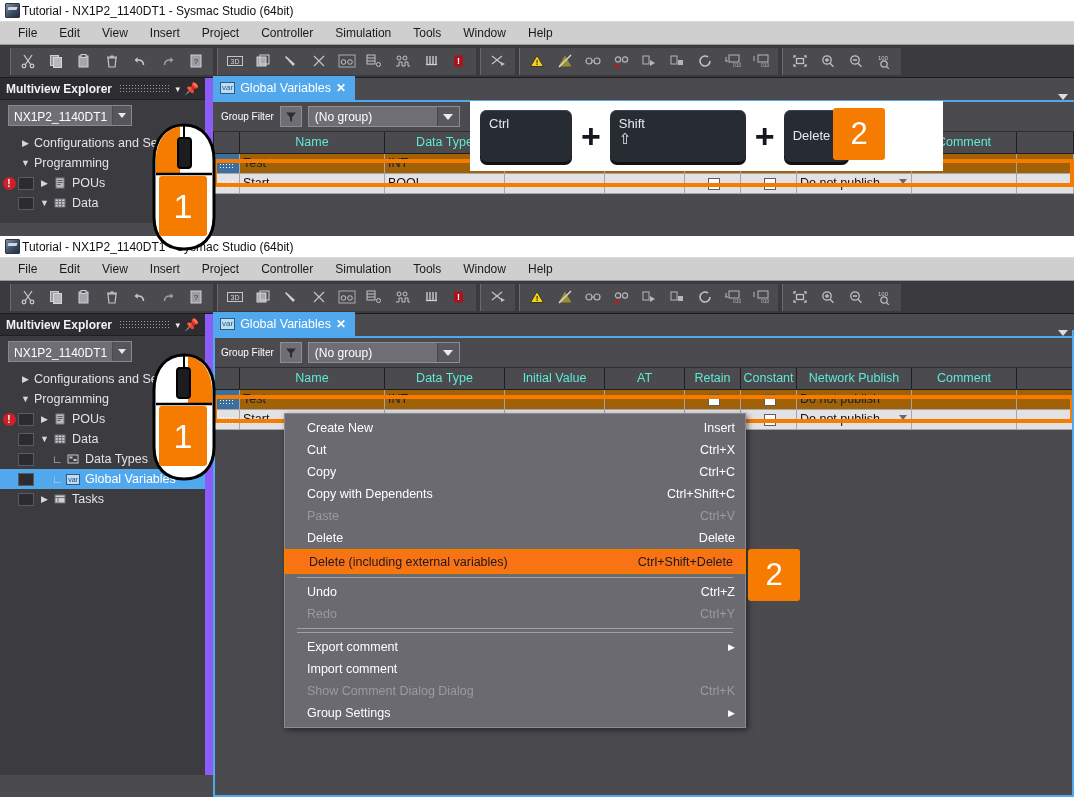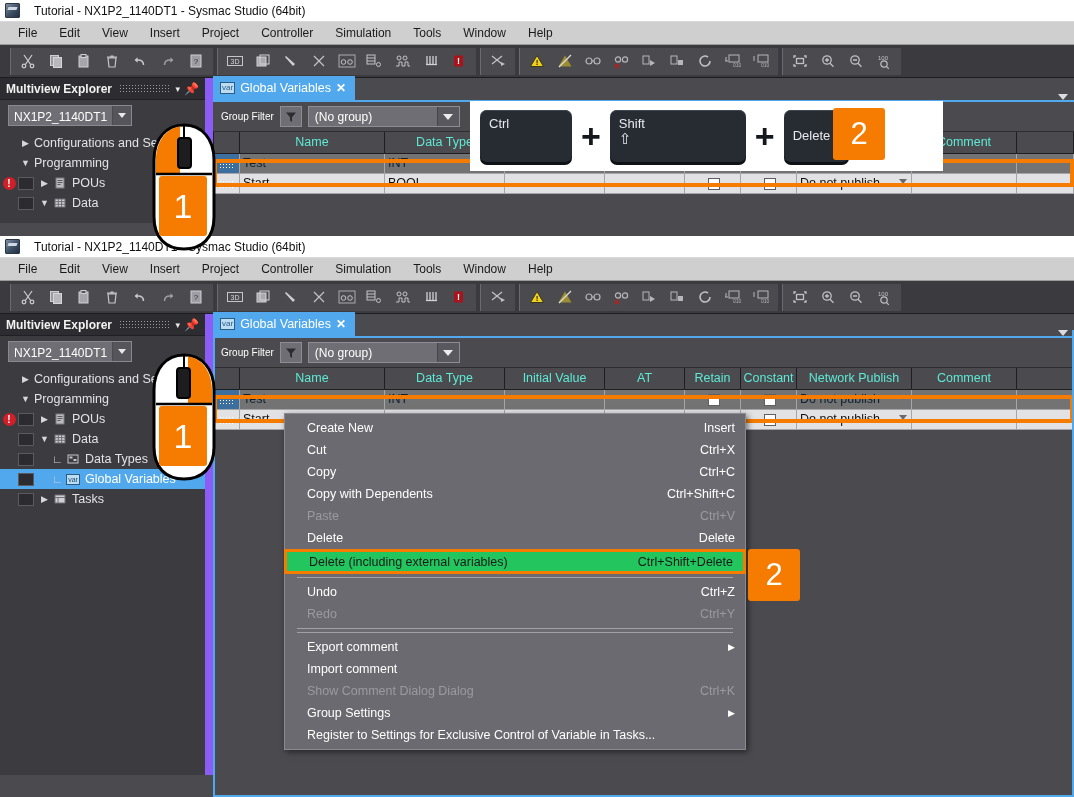--- a/index.html
+++ b/index.html
@@ -9,21 +9,21 @@
     background: #4a4a4f;
     font-family: "Liberation Sans", sans-serif;
     overflow: hidden;
   }
   .screen { position: relative; width: 1074px; height: 797px; overflow: hidden; }
 
   
   .win { position: absolute; left: 0; width: 1074px; background: #4a4a4f; }
   .titlebar {
     height: 22px; background: #ffffff; display: flex; align-items: center;
-    padding-left: 5px; gap: 14px; border-bottom: 1px solid #d8d8d8;
+    padding-left: 5px; gap: 2px; border-bottom: 1px solid #d8d8d8;
   }
   .titlebar .tb-icon {
     width: 15px; height: 15px; background: linear-gradient(135deg,#7f8ea3 0%,#3d4e63 55%,#223044 100%);
     border: 1px solid #2b3644; border-radius: 1px; position: relative; flex: none;
   }
   .titlebar .tb-icon:after{
     content:""; position:absolute; left:2px; top:3px; width:9px; height:3px;
     background:#cfd8e3; transform: skewX(-20deg);
   }
   .titlebar .tb-text { font-size: 12px; color: #101010; white-space: nowrap; }
@@ -116,21 +116,21 @@
   
   table.vtab { border-collapse: collapse; width: 100%; table-layout: fixed; }
   table.vtab th {
     background: #4a4a4f; color: #5eead4; font-size: 12.5px; font-weight: normal;
     height: 21px; border: 1px solid #1f1f23; border-top: none; padding: 0;
   }
   table.vtab td {
     background: #e2e2e4; color: #111; font-size: 12.5px; height: 20px;
     border: 1px solid #a6a6aa; padding: 0 0 0 3px; overflow: hidden; white-space: nowrap;
   }
-  tr.rowsel td { background: #737373; color: #102030; }
+  tr.rowsel td { background: #a16207; color: #102030; }
   td.gripcell { background: #4a4a4f; padding: 0; }
   td.gripcell .grip {
     width: 14px; height: 9px; margin: 3px 0 0 2px;
     background-image: radial-gradient(#ffffff 0.6px, transparent 0.7px);
     background-size: 3px 3px;
   }
   tr.rowsel td.gripcell { background: #3c6f9e; }
   td.ctr { text-align: center; padding: 0; }
   .cbx { width: 12px; height: 12px; background: #ffffff; border: 1px solid #5f5f63;
          display: inline-block; vertical-align: middle; }
@@ -144,21 +144,21 @@
 
   
   .ctxmenu {
     position: absolute; background: #6a6a70; border: 1px solid #8a8a90;
     box-shadow: 2px 2px 6px rgba(0,0,0,0.5); padding: 3px 0;
   }
   .ctxmenu .ci { height: 22px; display: flex; align-items: center; padding: 0 10px 0 22px;
                  font-size: 12.5px; color: #ffffff; position: relative; }
   .ctxmenu .ci .acc { margin-left: auto; padding-left: 30px; color: #ffffff; }
   .ctxmenu .ci.disabled, .ctxmenu .ci.disabled .acc { color: #9a9aa0; }
-  .ctxmenu .ci.hl { background: #22c55e; color: #1a1a1a; border: 3px solid #f57c00;
+  .ctxmenu .ci.hl { background: #f97316; color: #1a1a1a; border: 3px solid #f57c00;
                     height: 25px; margin: 0 -1px; }
   .ctxmenu .ci.hl .acc { color: #1a1a1a; }
   .ctxmenu .ci .sub { margin-left: auto; font-size: 9px; color: #ffffff; padding-left: 20px;}
   .ctxmenu .sep { height: 1px; background: #a0a0a6; margin: 3px 12px; }
 
   
   .kbdoverlay {
     position: absolute; background: #ffffff; display: flex; align-items: center;
     gap: 0; padding: 8px 10px;
   }
@@ -1056,23 +1056,20 @@
       <span>Import comment</span>
     </div>
     <div class="ci disabled">
       <span>Show Comment Dialog Dialog</span>
       <span class="acc">Ctrl+K</span>
     </div>
     <div class="ci">
       <span>Group Settings</span>
       <span class="sub">▶</span>
     </div>
-    <div class="ci">
-      <span>Register to Settings for Exclusive Control of Variable in Tasks...</span>
-    </div>
   </div>
 
   <div class="kbdoverlay" style="left:470px; top:101px; width:473px; height:70px;">
     <div class="key" style="width:92px; height:52px;">
       <span class="kl">Ctrl</span>
     </div>
     <span class="plus">+</span>
     <div class="key" style="width:136px; height:52px;">
       <span class="kl">Shift</span>
       <span class="karrow">⇧</span>

